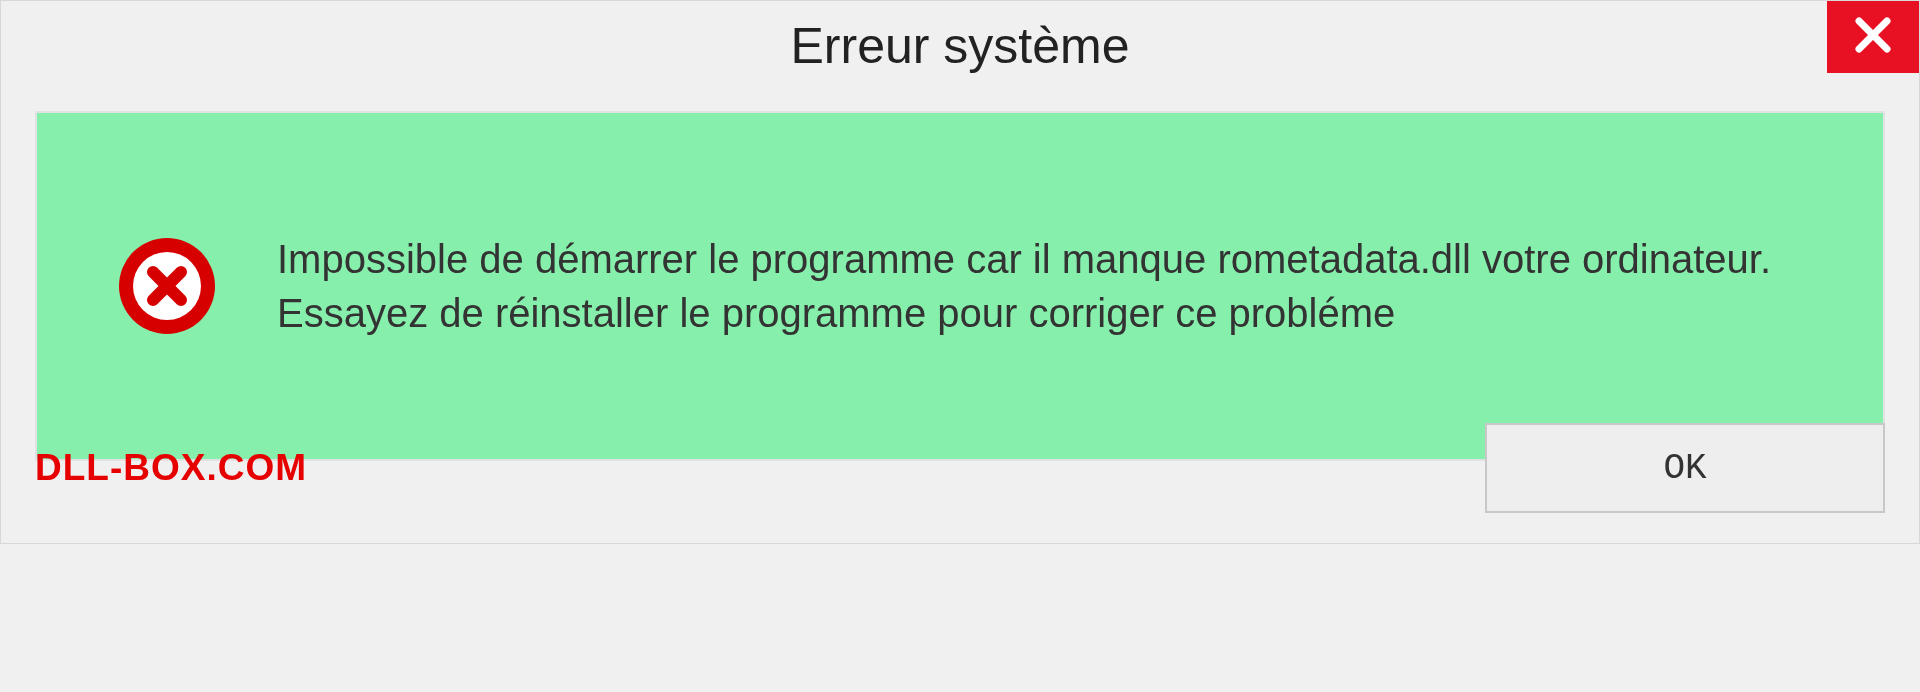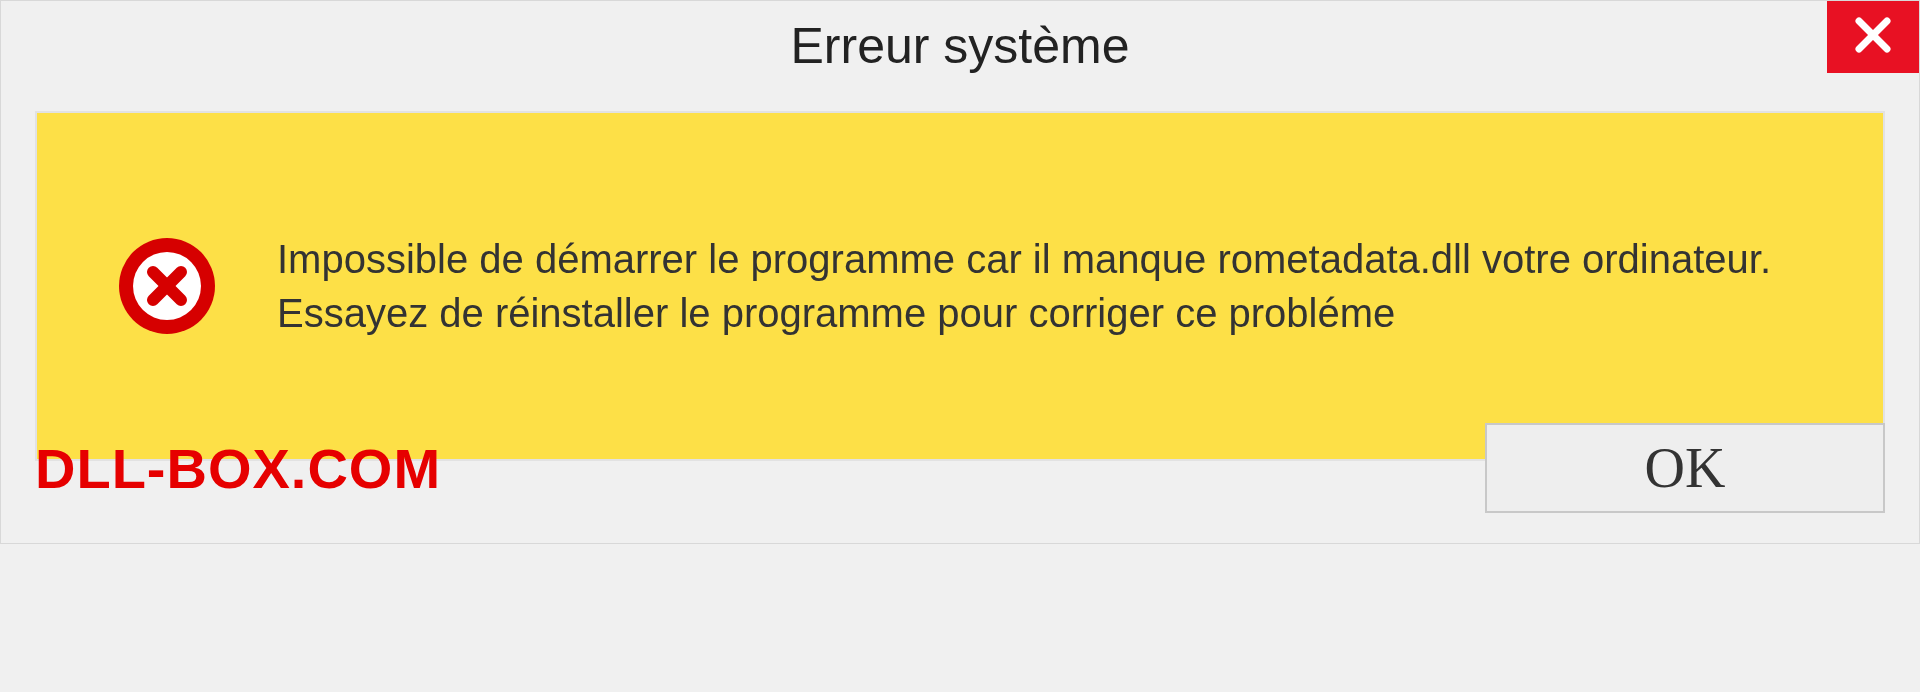--- a/index.html
+++ b/index.html
@@ -44,21 +44,21 @@
       align-items: center;
       justify-content: center;
       cursor: pointer;
     }
     .close-btn svg {
       width: 40px;
       height: 40px;
     }
     .content-box {
       margin: 20px 34px 0 34px;
-      background: #fde047;
+      background: #86efac;
       border: 2px solid #e2e2e2;
       height: 350px;
       display: flex;
       align-items: center;
       padding: 0 60px 0 80px;
     }
     .error-icon {
       width: 100px;
       height: 100px;
       flex-shrink: 0;
@@ -73,34 +73,34 @@
     .footer {
       position: absolute;
       bottom: 30px;
       left: 34px;
       right: 34px;
       display: flex;
       align-items: center;
       justify-content: space-between;
     }
     .brand {
-      font-size: 56px;
+      font-size: 37px;
       font-weight: 900;
       color: #e60000;
       letter-spacing: 1px;
       font-family: Arial, Helvetica, sans-serif;
     }
     .ok-btn {
       width: 400px;
       height: 90px;
       background: #eeeeee;
       border: 2px solid #c8c8c8;
-      font-size: 56px;
+      font-size: 36px;
       color: #333;
-      font-family: Liberation Serif, serif;
+      font-family: Liberation Mono, monospace;
       cursor: pointer;
       display: flex;
       align-items: center;
       justify-content: center;
     }
   </style>
 </head>
 <body>
 
 <div class="dialog">

